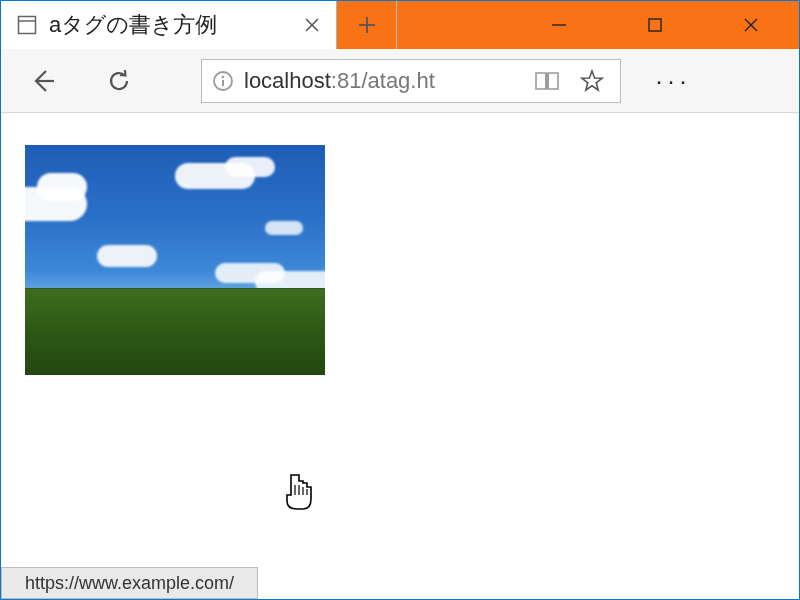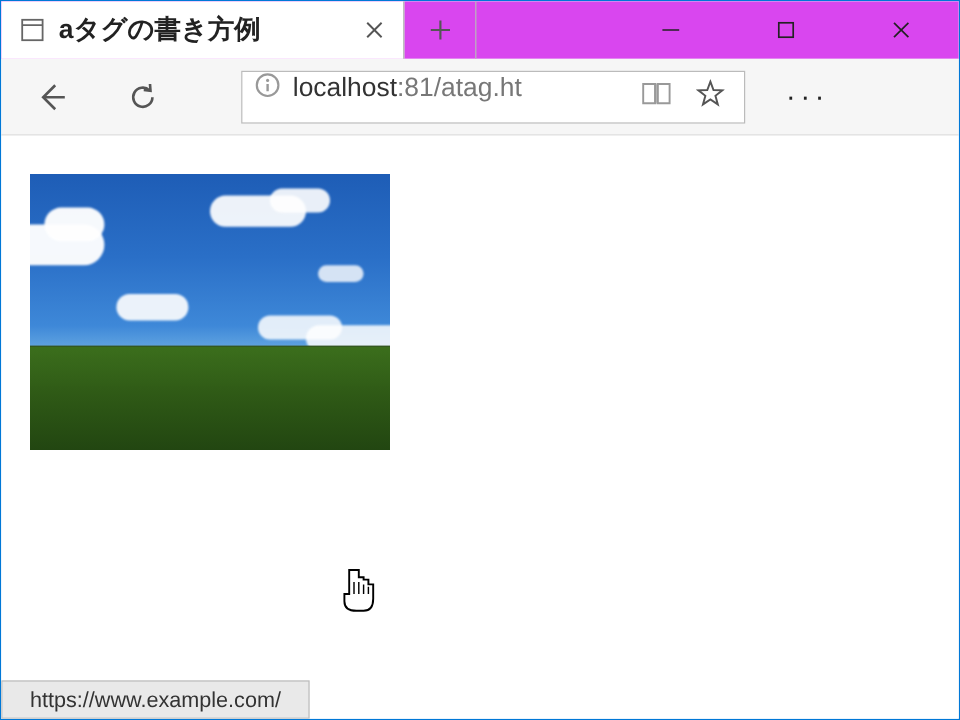--- a/index.html
+++ b/index.html
@@ -9,22 +9,21 @@
       font-family: "Segoe UI", Meiryo, sans-serif;
       background: #fff;
       overflow: hidden;
       position: relative;
       border: 1px solid #0078d7;
     }
     
     .titlebar {
       height: 48px;
       display: flex;
-      background: #d946ef;
-      font-weight: bold;
+      background: #f97316;
     }
     .tab {
       background: #fff;
       height: 48px;
       min-width: 336px;
       display: flex;
       align-items: center;
       padding: 0 10px 0 16px;
       border-right: 1px solid #b0b0b0;
       gap: 12px;
@@ -90,21 +89,21 @@
       align-items: center;
       justify-content: center;
       color: #555;
     }
     .addressbar {
       flex: 1;
       height: 44px;
       background: #fff;
       border: 1px solid #bbb;
       display: flex;
-      align-items: flex-start;
+      align-items: center;
       padding: 0 6px;
       margin: 0 8px;
       max-width: 420px;
     }
     .info-icon {
       width: 30px;
       display: flex;
       align-items: center;
       justify-content: center;
       color: #888;

